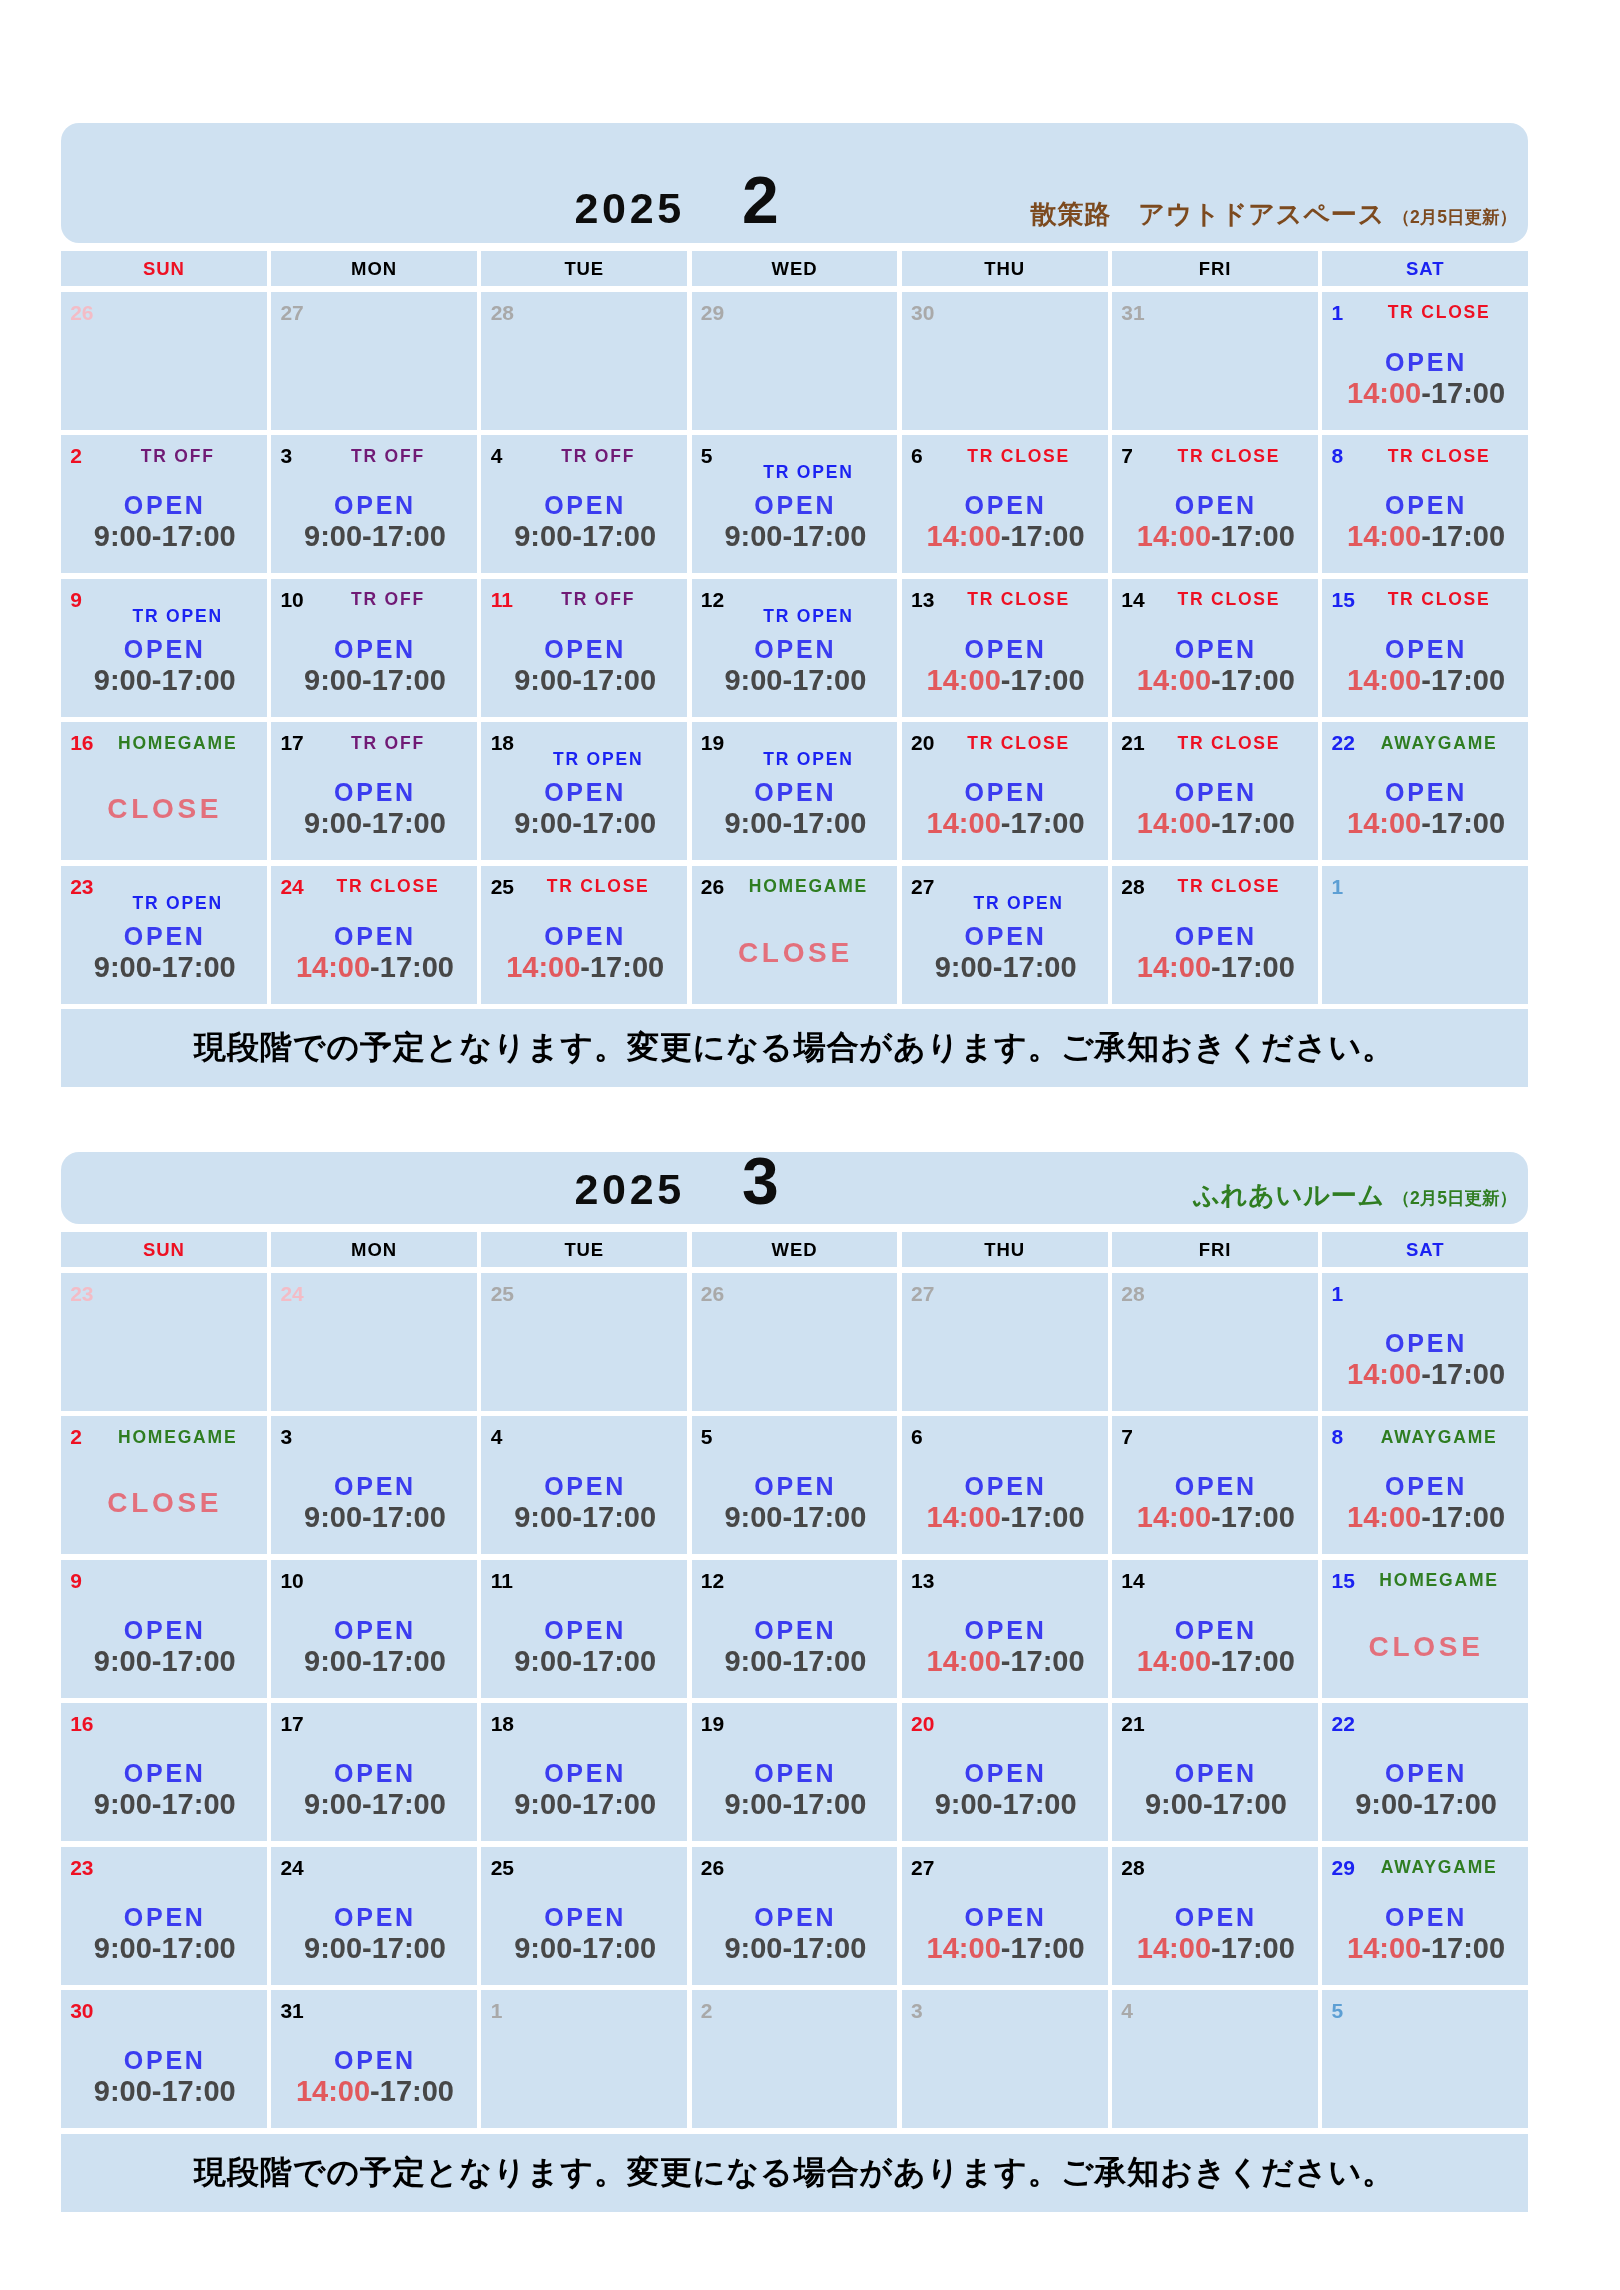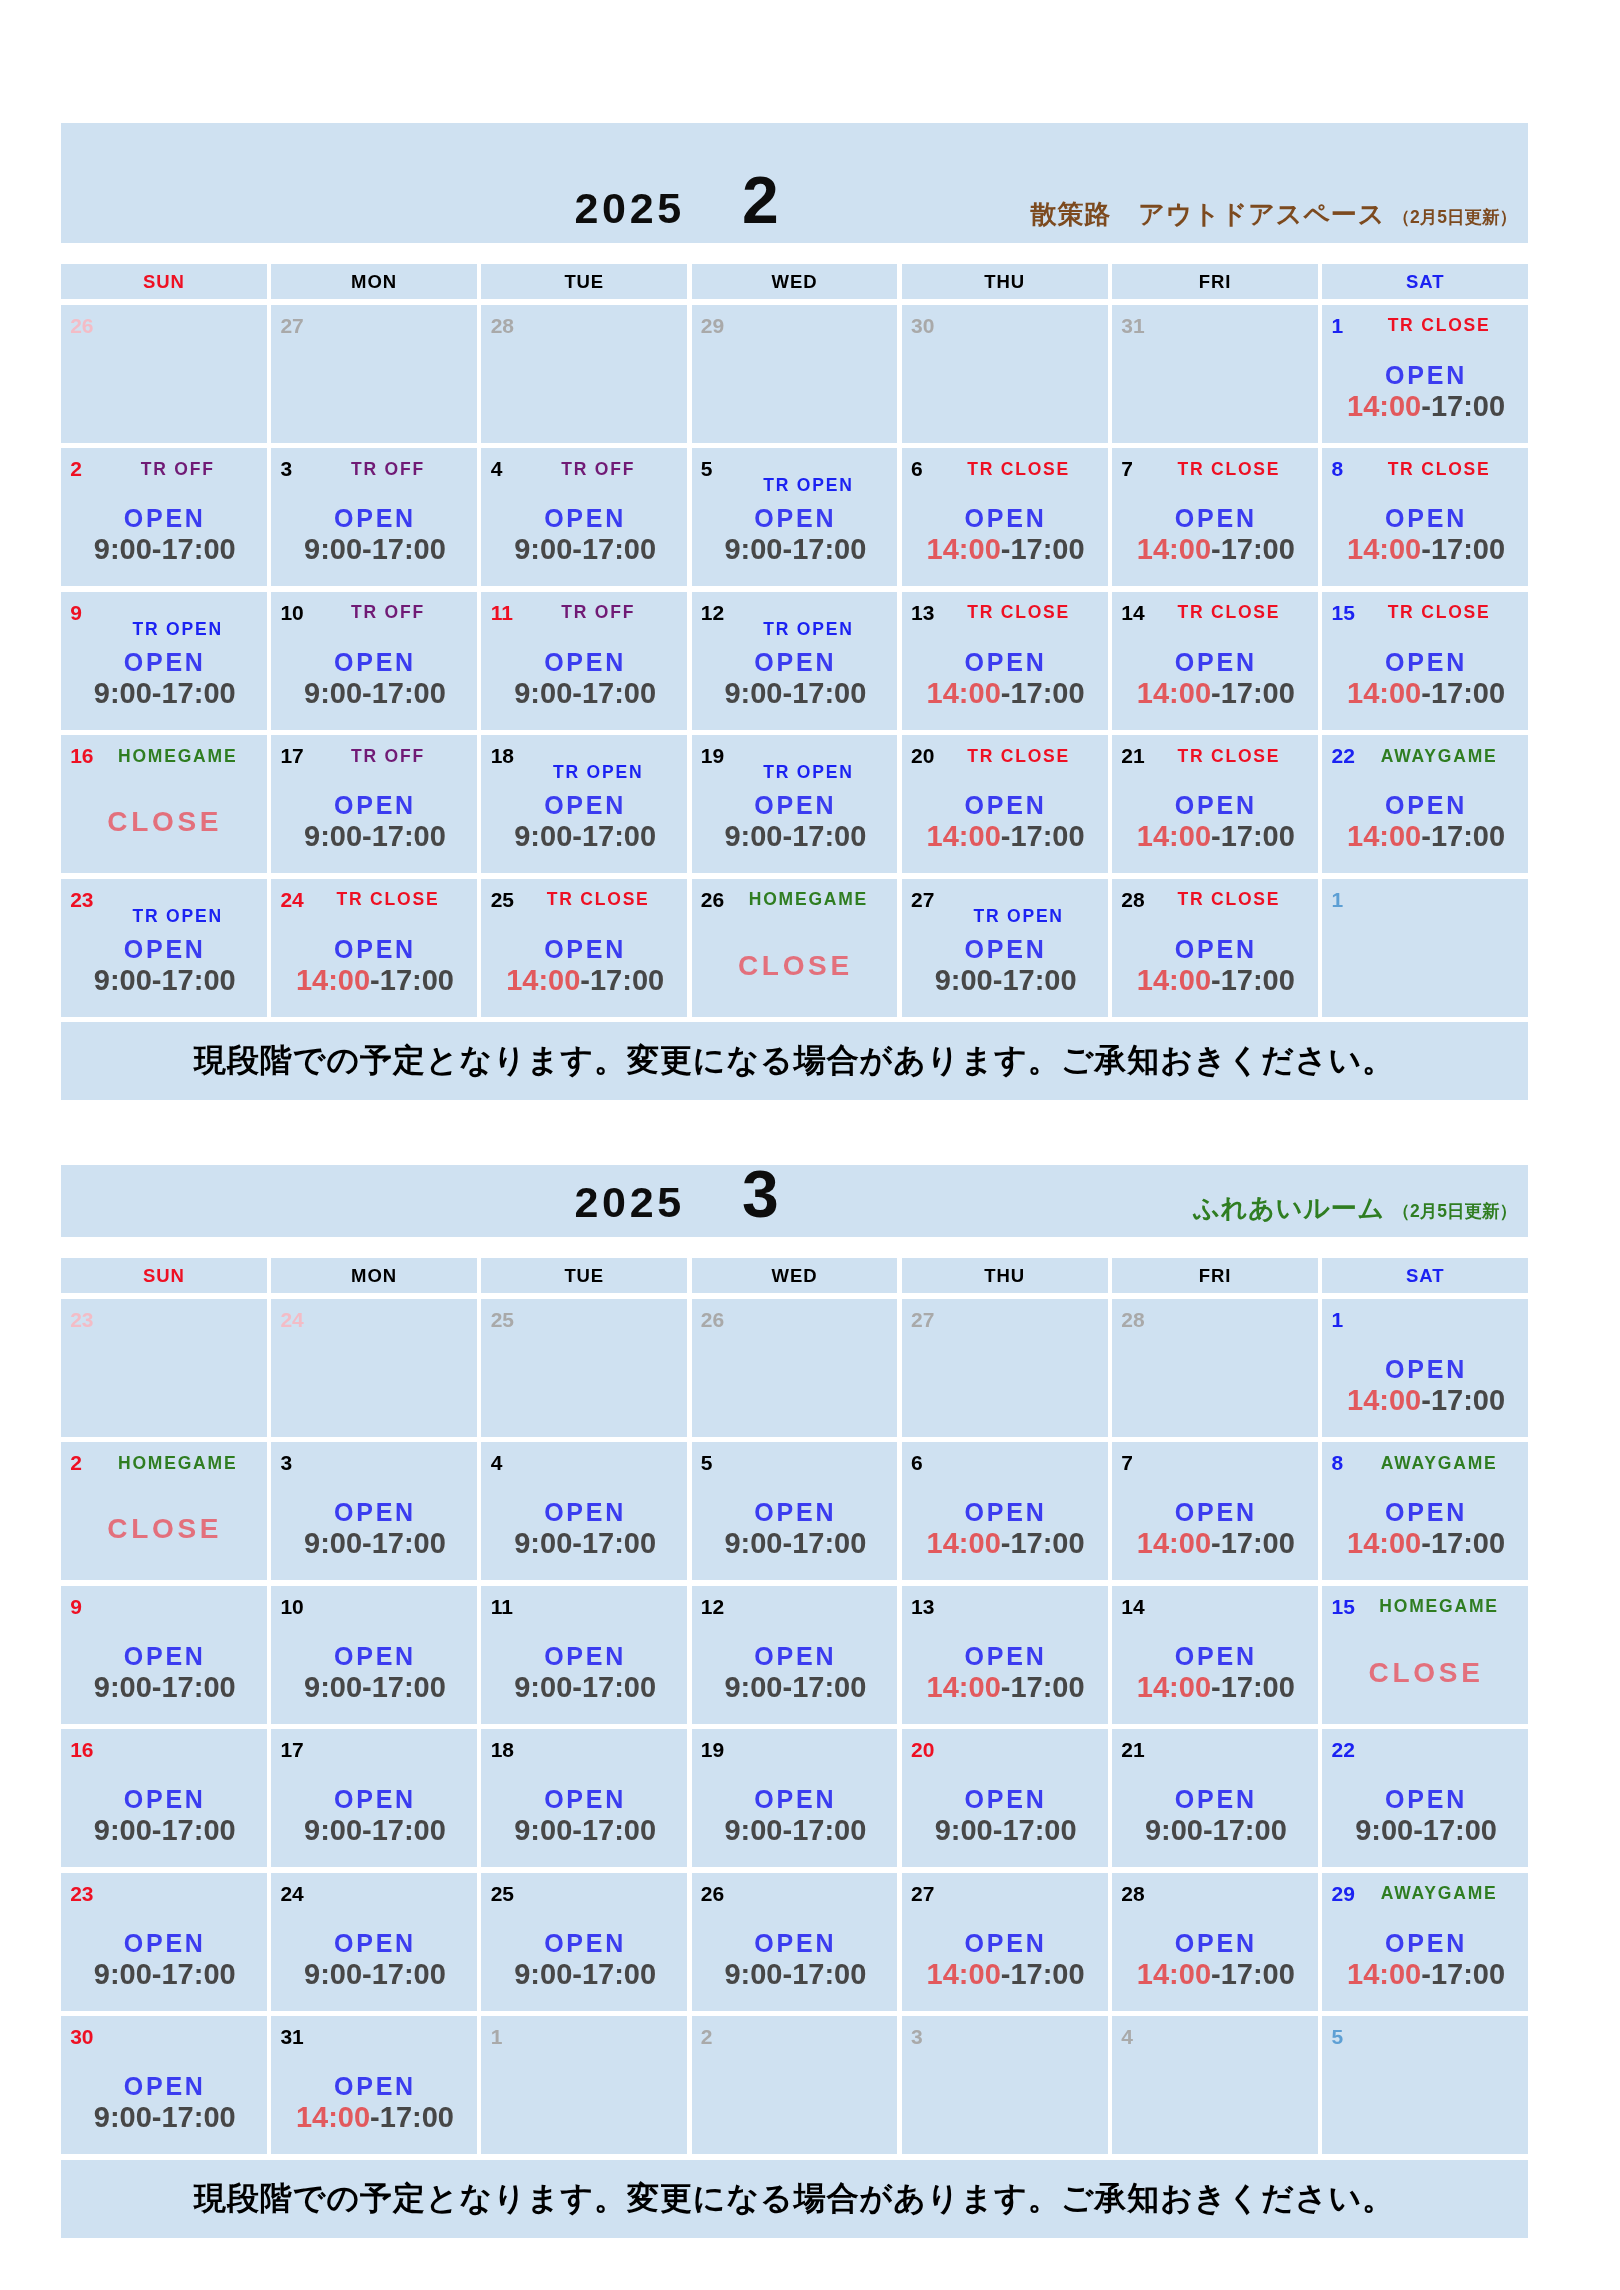--- a/index.html
+++ b/index.html
@@ -12,20 +12,21 @@
     overflow: hidden;
   }
   #calendars { padding-left: 61px; padding-top: 123px; width: 1528px; }
   .cal { width: 1467px; }
   .cal-2 { margin-top: 65px; }
 
   .cal-header {
     background: var(--cell-bg);
     position: relative;
     width: 100%;
+    border-radius: 18px;
   }
   .cal-1 .cal-header { height: 120px; }
   .cal-2 .cal-header { height: 72px; }
 
   .title-group {
     position: absolute; left: 35%; bottom: 5.5px;
     display: flex; align-items: baseline; gap: 57px;
     color: #0d0d0d;
   }
   .year  { font-size: 43px; font-weight: 900; letter-spacing: 3.7px; }
@@ -38,21 +39,21 @@
   .cal-1 .subtitle-group { color: var(--brown); }
   .cal-2 .subtitle-group { color: var(--green); }
   .subtitle { font-size: 26px; letter-spacing: 0.9px; }
   .note { font-size: 17.5px; margin-left: 7.4px; }
 
   .wd-row, .week {
     display: grid;
     grid-template-columns: repeat(7, 1fr);
     gap: 4.6px;
   }
-  .wd-row { margin-top: 21px; text-align: center; }
+  .wd-row { margin-top: 8px; text-align: center; }
   .week { margin-top: 5.5px; border-radius: 32px; }
 
   .wd {
     background: var(--cell-bg);
     height: 35px;
     display: flex; align-items: center; justify-content: center;
     font-weight: 900; font-size: 18.5px; letter-spacing: 0.9px;
     color: #000;
   }
   .wd-sun { color: var(--sun); }

